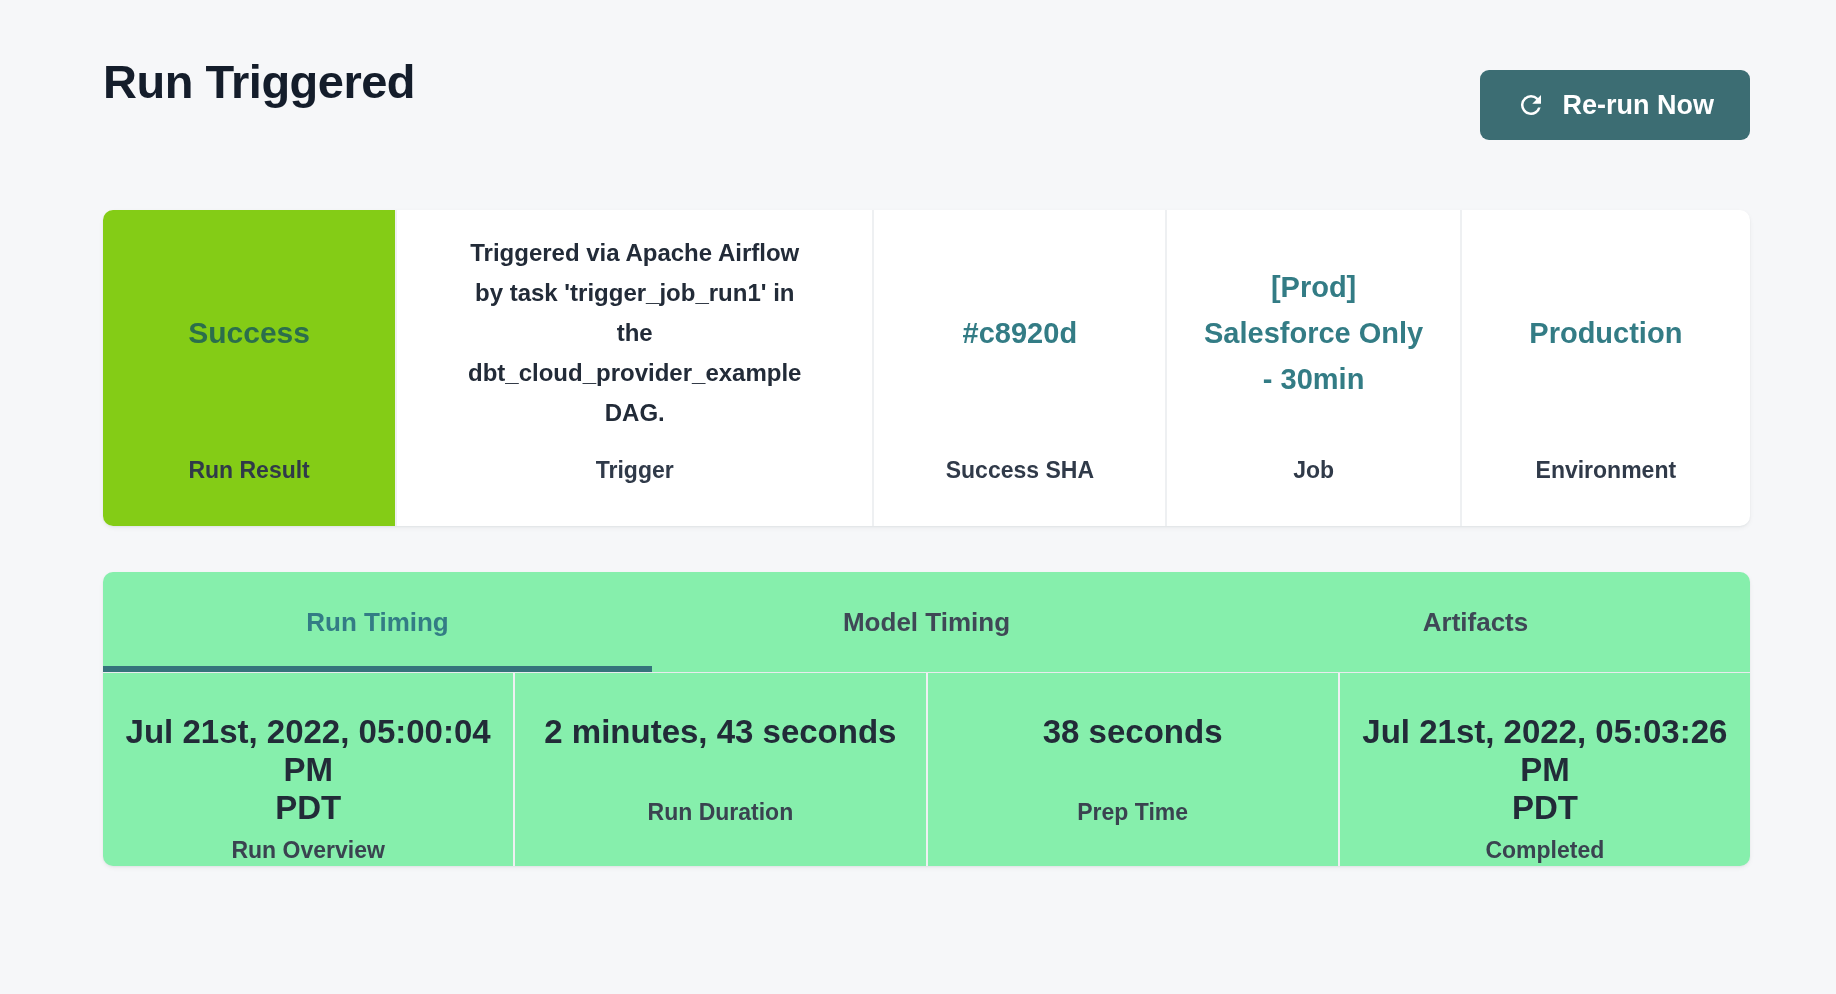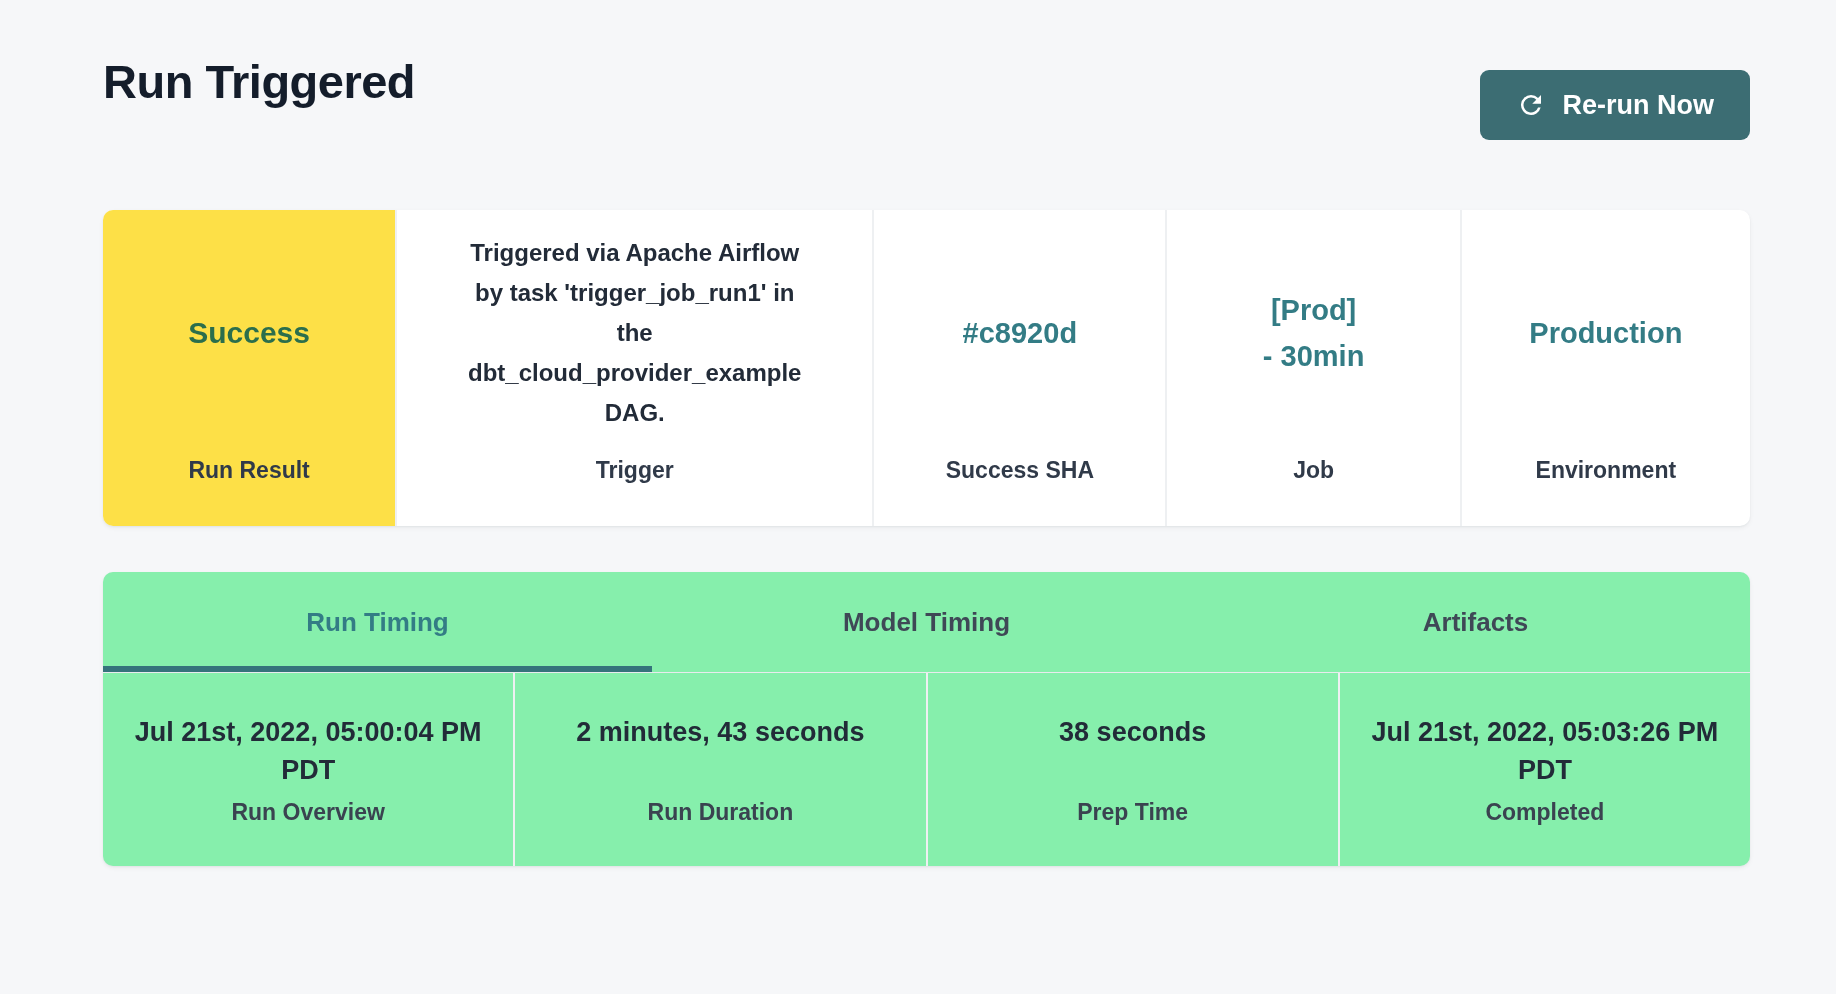--- a/index.html
+++ b/index.html
@@ -31,21 +31,21 @@
   .rerun-btn svg { display: block; }
 
   
   .summary-row {
     margin-top: 67px; height: 316px; display: flex;
     background: #ffffff; border-radius: 10px; overflow: hidden;
     box-shadow: 0 2px 5px rgba(23,31,48,0.05), 0 1px 2px rgba(23,31,48,0.05);
   }
   .sum-card { display: flex; flex-direction: column; border-right: 2px solid #eef0f2; }
   .sum-card:last-child { border-right: none; justify-content: center; }
-  .card-0 { width: 304px; background: #fde047; }
+  .card-0 { width: 304px; background: #84cc16; }
   .card-1 { width: 493px; }
   .card-2 { width: 303px; }
   .card-3 { width: 304px; }
   .card-4 { width: 298px; }
   .card-value { flex: 1; display: flex; align-items: center; justify-content: center; text-align: center; padding: 0 20px; }
   .v-success { color: #2b6e4c; font-size: 30px; font-weight: 700; }
   .v-plain  { color: #222b38; font-size: 24px; font-weight: 700; line-height: 40px; }
   .v-link   { color: #337c85; font-size: 29px; font-weight: 700; line-height: 46px; cursor: pointer; }
   .card-label { text-align: center; padding-bottom: 42px; font-size: 23px; line-height: 28px; font-weight: 600; color: #303a49; }
 
@@ -57,21 +57,21 @@
   .tab-row { display: flex; height: 101px; border-bottom: 1px solid #e9ebee; }
   .tab {
     flex: 1; display: flex; align-items: center; justify-content: center;
     font-size: 26px; font-weight: 600; color: #3f4856;
     border-bottom: 6px solid transparent; padding-top: 6px; cursor: pointer;
   }
   .tab.active { color: #337c85; border-bottom-color: #35737b; }
   .timing-row { display: flex; height: 193px; }
   .timing-cell { flex: 1; border-right: 2px solid #eef0f2; text-align: center; padding-top: 40px; }
   .timing-cell:last-child { border-right: none; }
-  .timing-value { font-size: 27px; font-weight: 700; color: #222b38; line-height: 38px; min-height: 76px; }
+  .timing-value { font-size: 33px; font-weight: 700; color: #222b38; line-height: 38px; min-height: 76px; }
   .timing-label { margin-top: 10px; font-size: 23px; font-weight: 600; color: #3a4350; }
 </style>
 </head>
 <body>
 
 <div class="content">
 
 
   <div class="header-row">
     <h1 class="page-title">Run Triggered</h1>
@@ -115,20 +115,21 @@
           <div>#c8920d</div>
         </div>
       </div>
       <div class="card-label">Success SHA</div>
     </div>
 
     <div class="sum-card card-3">
       <div class="card-value v-link">
         <div>
           <div>[Prod]</div>
+          <div>Salesforce Only</div>
           <div>- 30min</div>
         </div>
       </div>
       <div class="card-label">Job</div>
     </div>
 
     <div class="sum-card card-4">
       <div class="card-value v-link">
         <div>
           <div>Production</div>

